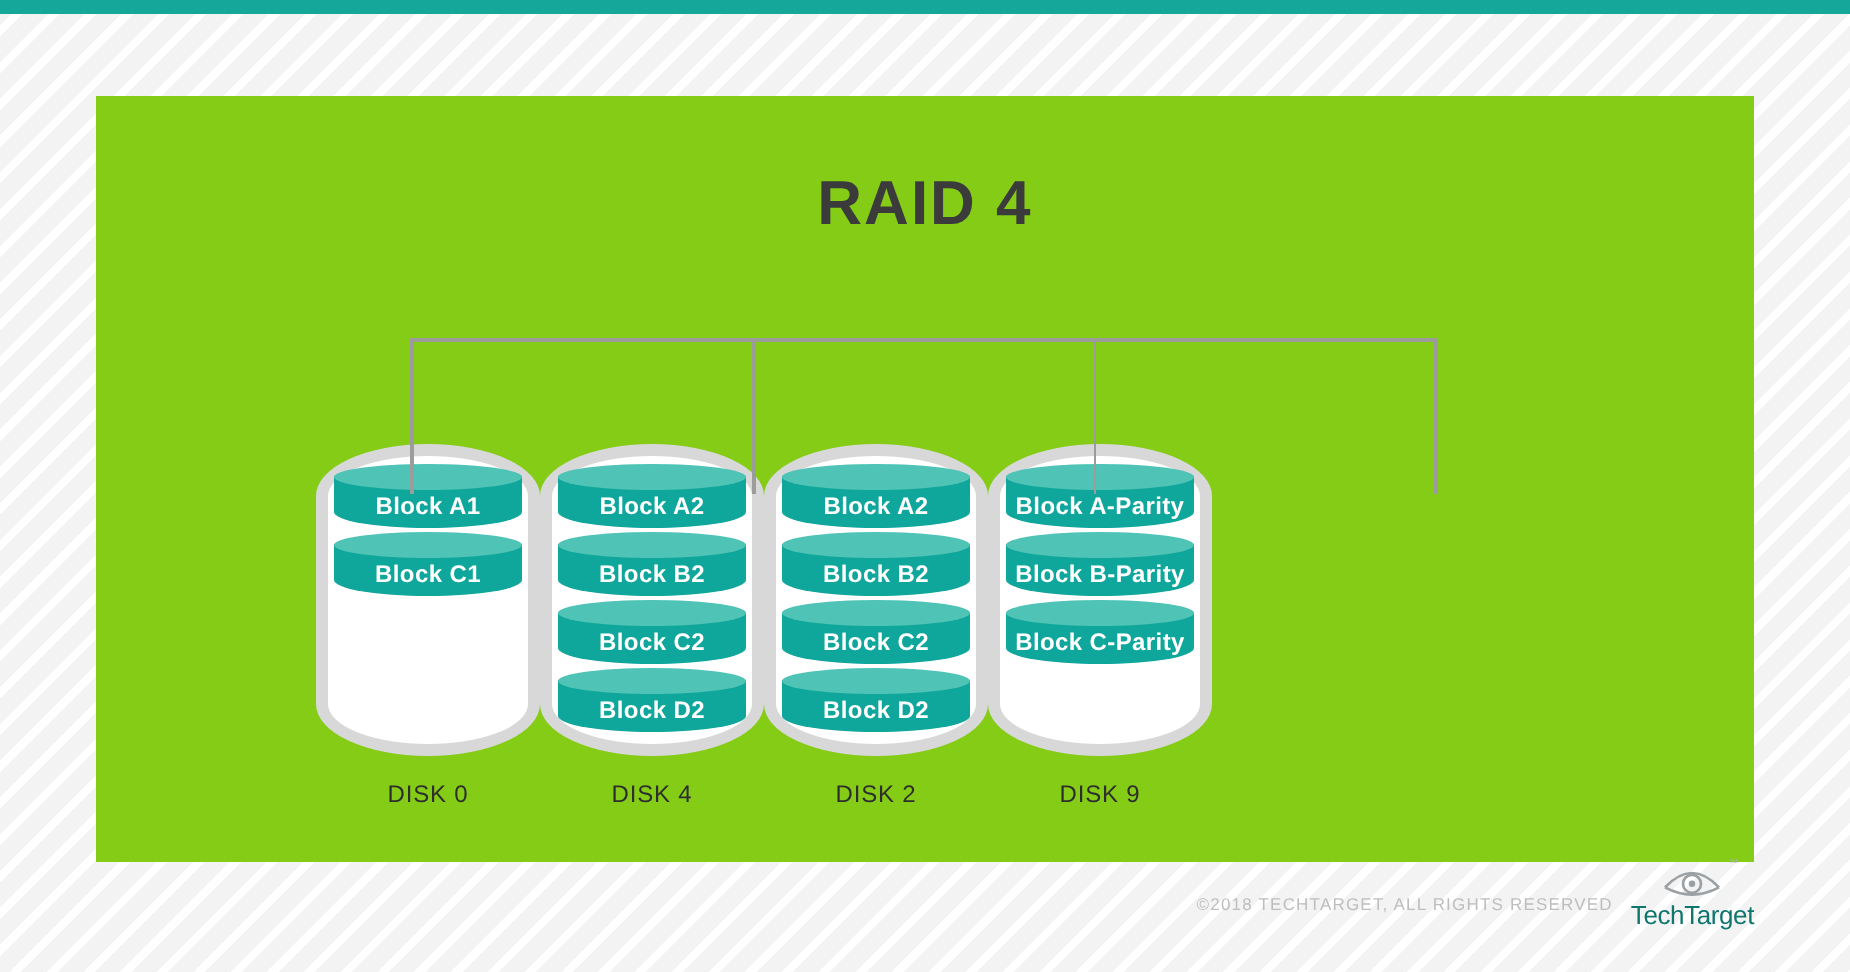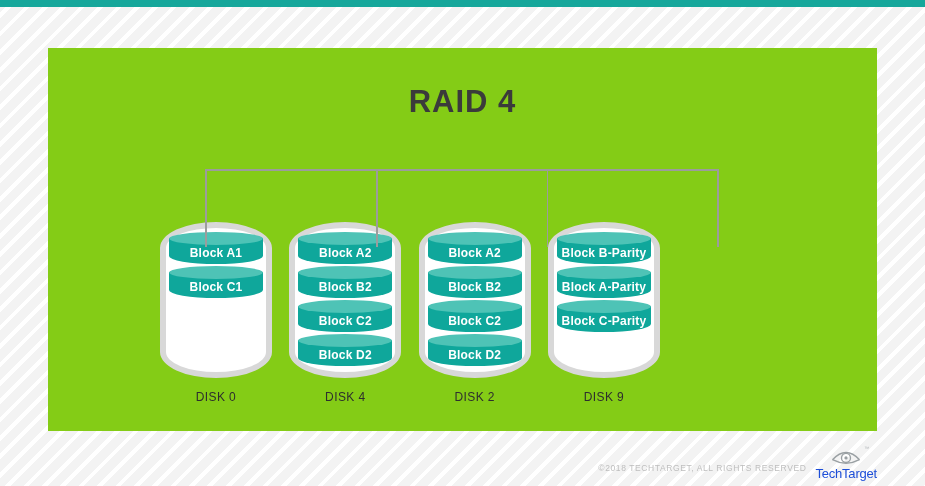--- a/index.html
+++ b/index.html
@@ -10,21 +10,21 @@
   }
   .top-bar{position:absolute;top:0;left:0;width:100%;height:7px;background:#16A79B;z-index:6;}
   .card{position:absolute;left:48px;top:48px;width:829px;height:383px;background:#84cc16;}
   .title{
     position:absolute;top:36px;left:0;width:100%;text-align:center;
     font-size:31px;font-weight:bold;color:#3B3B3B;letter-spacing:1px;
   }
   .bus-line{position:absolute;top:121px;left:158px;width:512px;height:1.5px;background:#9C9C9C;}
   .drop-line{position:absolute;top:121px;width:1.5px;height:78px;background:#9C9C9C;z-index:3;}
   .drop-0{left:157px;} .drop-1{left:328px;} .drop-2{left:498.5px;} .drop-3{left:669px;}
-  .disks{position:absolute;left:112px;top:174px;width:500px;display:flex;justify-content:space-between;}
+  .disks{position:absolute;left:84px;top:174px;width:500px;display:flex;justify-content:center;}
   .disk{width:112px;display:flex;flex-direction:column;align-items:center;}
   .shell{
     width:112px;height:156px;box-sizing:border-box;background:#ffffff;
     border:6px solid #D8D8D8;border-radius:56px/26px;padding-top:3px;
   }
   .block{position:relative;width:94px;height:32px;margin:2px auto 0;}
   .block:first-child{margin-top:1px;}
   .block-top{
     position:absolute;top:0;left:0;width:100%;height:13px;border-radius:50%;
     background:#4EC3B6;z-index:2;
@@ -34,29 +34,29 @@
     border-radius:0 0 47px 47px / 0 0 8px 8px;z-index:1;
   }
   .block-label{
     position:absolute;top:14px;left:0;width:100%;text-align:center;z-index:4;
     color:#ffffff;font-size:12px;font-weight:bold;letter-spacing:0.2px;line-height:1.2;
   }
   .disk-label{
     margin-top:12px;font-size:12px;font-weight:normal;color:#2E2E2E;letter-spacing:0.4px;
   }
   .footer{
-    position:absolute;top:448px;right:48px;display:flex;align-items:flex-end;gap:9px;
+    position:absolute;top:432px;right:48px;display:flex;align-items:flex-end;gap:9px;
   }
   .copyright{
     font-size:8.5px;letter-spacing:0.6px;color:#BEBEBE;margin-bottom:7px;white-space:nowrap;
   }
   .logo{display:flex;flex-direction:column;align-items:center;line-height:1;}
   .logo-eye{position:relative;width:32px;height:18px;}
   .logo-tm{position:absolute;top:-2px;right:-7px;font-size:5px;color:#AEB3B6;}
-  .logo-text{font-size:13px;color:#1d4ed8;letter-spacing:-0.2px;margin-top:1px;}
+  .logo-text{font-size:13px;color:#0f766e;letter-spacing:-0.2px;margin-top:1px;}
 </style>
 </head>
 <body>
 
 <div class="top-bar"></div>
 
 <div class="card">
   <div class="title">RAID 4</div>
 
   <div class="bus-line"></div>
@@ -133,26 +133,26 @@
         </div>
       </div>
       <div class="disk-label">DISK 2</div>
     </div>
 
     <div class="disk">
       <div class="shell">
         <div class="block">
           <div class="block-top"></div>
           <div class="block-body"></div>
-          <div class="block-label">Block B-Parity</div>
+          <div class="block-label">Block A-Parity</div>
         </div>
         <div class="block">
           <div class="block-top"></div>
           <div class="block-body"></div>
-          <div class="block-label">Block A-Parity</div>
+          <div class="block-label">Block B-Parity</div>
         </div>
         <div class="block">
           <div class="block-top"></div>
           <div class="block-body"></div>
           <div class="block-label">Block C-Parity</div>
         </div>
       </div>
       <div class="disk-label">DISK 9</div>
     </div>
 

